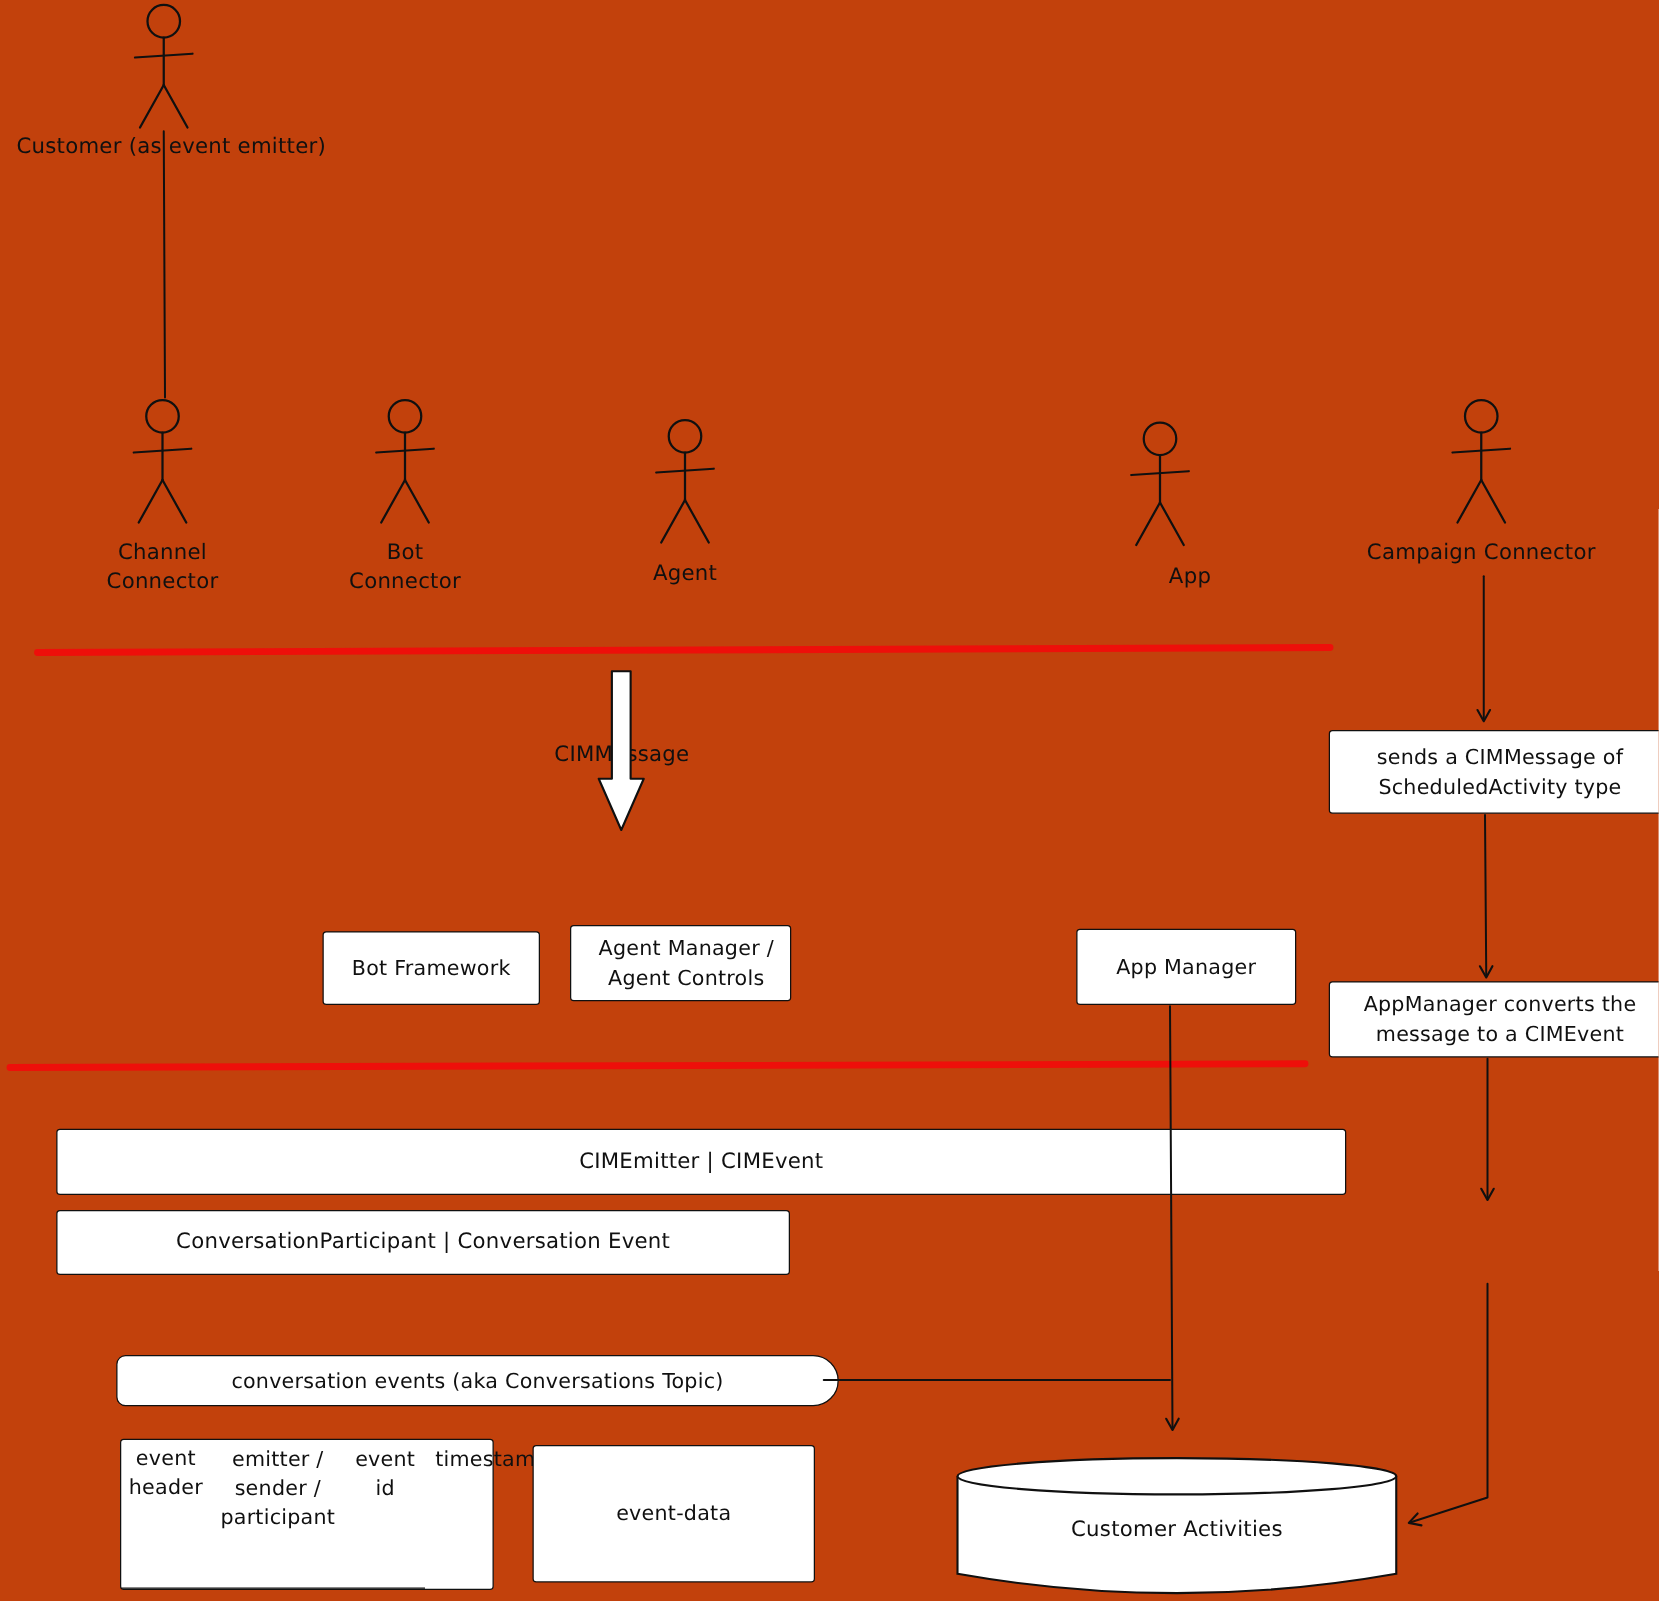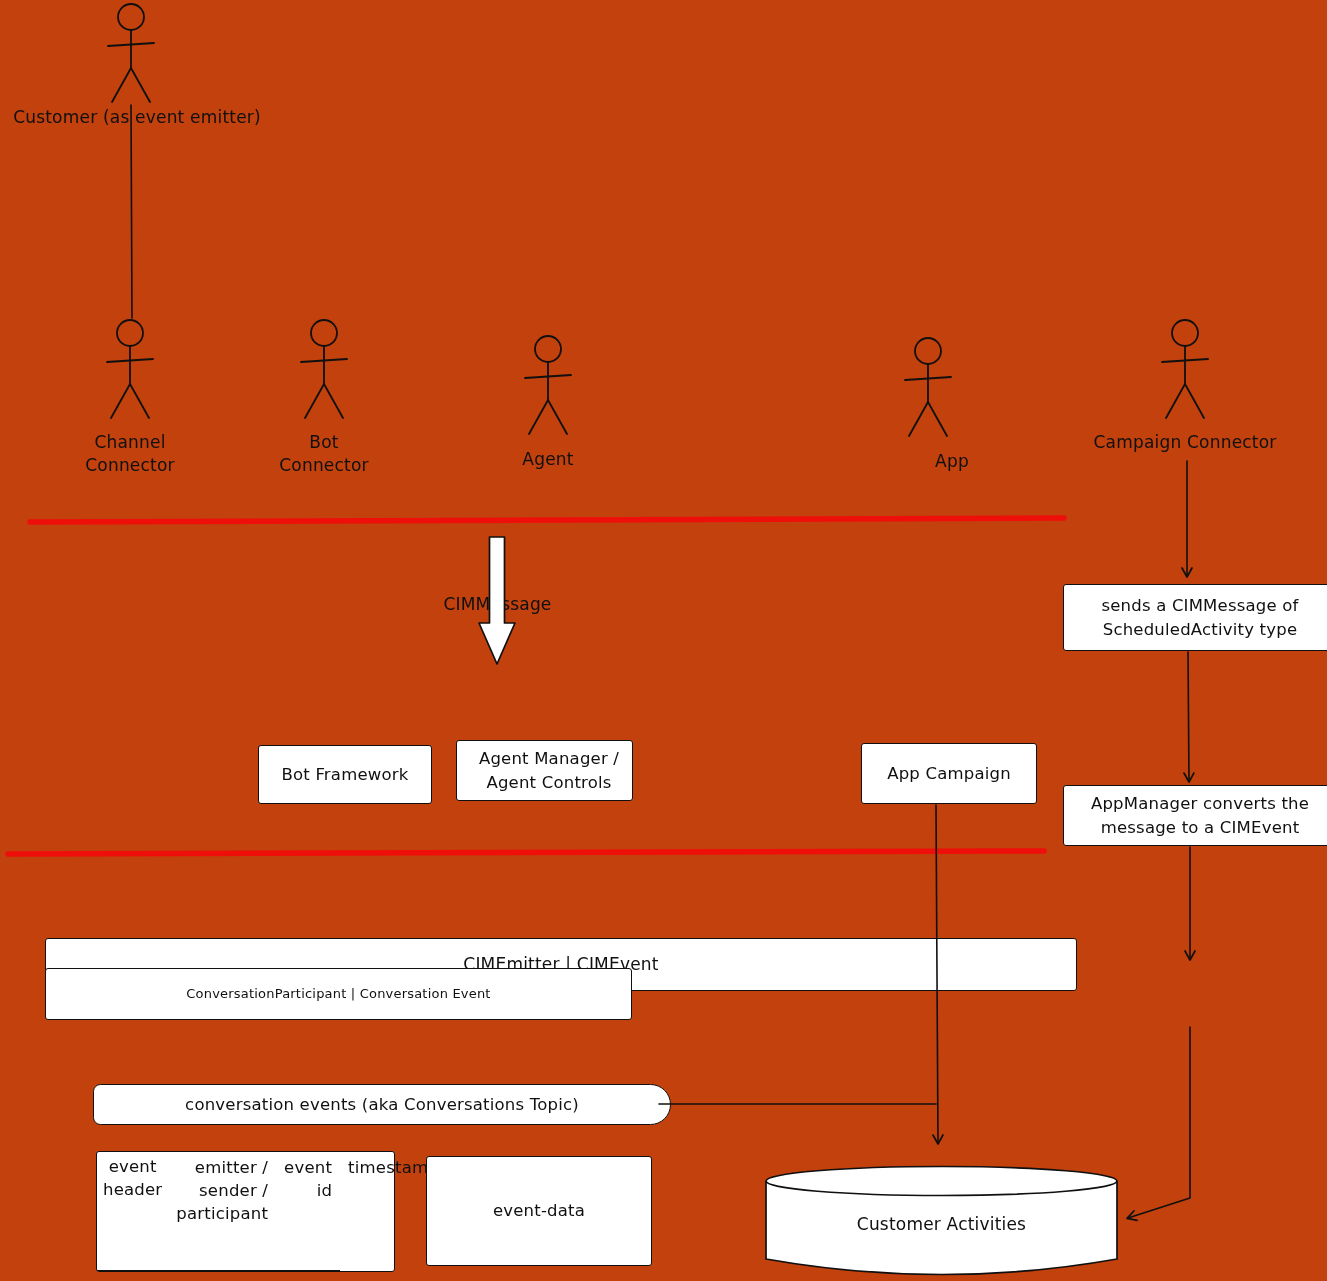--- a/index.html
+++ b/index.html
@@ -52,21 +52,21 @@
   }
   .t-title {
     width: 100%;
     text-align: center;
     padding: 3px 6px 4px 6px;
     border-bottom: 1.6px solid #101010;
     font-size: 16.5px;
   }
   .t-row {
     width: 100%;
-    text-align: right;
+    text-align: center;
     padding: 4px 8px 5px 8px;
     border-bottom: 1.1px solid #101010;
     font-size: 16.5px;
   }
   .t-row.last { border-bottom: none; }
 
   .cyl-label {
     position: absolute;
     text-align: center;
     font-size: 17px;
@@ -133,29 +133,29 @@
     <line x1="33" y1="66" x2="14" y2="100"></line>
     <line x1="33" y1="66" x2="52" y2="100"></line>
   </svg>
   <div class="label" style="left:1085px; top:431px; width:200px;">Campaign Connector</div>
 
   <div class="label" style="left:415px; top:593px; width:165px;">CIMMessage</div>
 
   <div class="box" style="left:246px; top:745px; width:174px; height:59px;">Bot Framework</div>
   <div class="box" style="left:444px; top:740px; width:177px; height:61px;padding-left:15px;">Agent Manager /
 Agent Controls</div>
-  <div class="box" style="left:849px; top:743px; width:176px; height:61px;">App Campaign</div>
+  <div class="box" style="left:849px; top:743px; width:176px; height:61px;">App Manager</div>
 
   <div class="box" style="left:1051px; top:584px; width:274px; height:67px;">sends a CIMMessage of
 ScheduledActivity type</div>
   <div class="box" style="left:1051px; top:785px; width:274px; height:61px;">AppManager converts the
 message to a CIMEvent</div>
 
-  <div class="box" style="left:33px; top:938px; width:1032px; height:53px; font-size:17px;">CIMEmitter | CIMEvent</div>
-  <div class="box" style="left:33px; top:968px; width:587px; height:52px; font-size:13px;">ConversationParticipant | Conversation Event</div>
+  <div class="box" style="left:33px; top:903px; width:1032px; height:53px; font-size:17px;">CIMEmitter | CIMEvent</div>
+  <div class="box" style="left:33px; top:968px; width:587px; height:52px; font-size:17px;">ConversationParticipant | Conversation Event</div>
 
   <div class="box pill" style="left:81px; top:1084px; width:578px; height:41px;">conversation events (aka Conversations Topic)</div>
 
   <div class="box table" style="left:84px; top:1151px; width:299px; height:121px;">
     <div class="t-title">event header</div>
     <div class="t-row">emitter / sender / participant</div>
     <div class="t-row">event id</div>
     <div class="t-row last">timestamp</div>
   </div>
 

